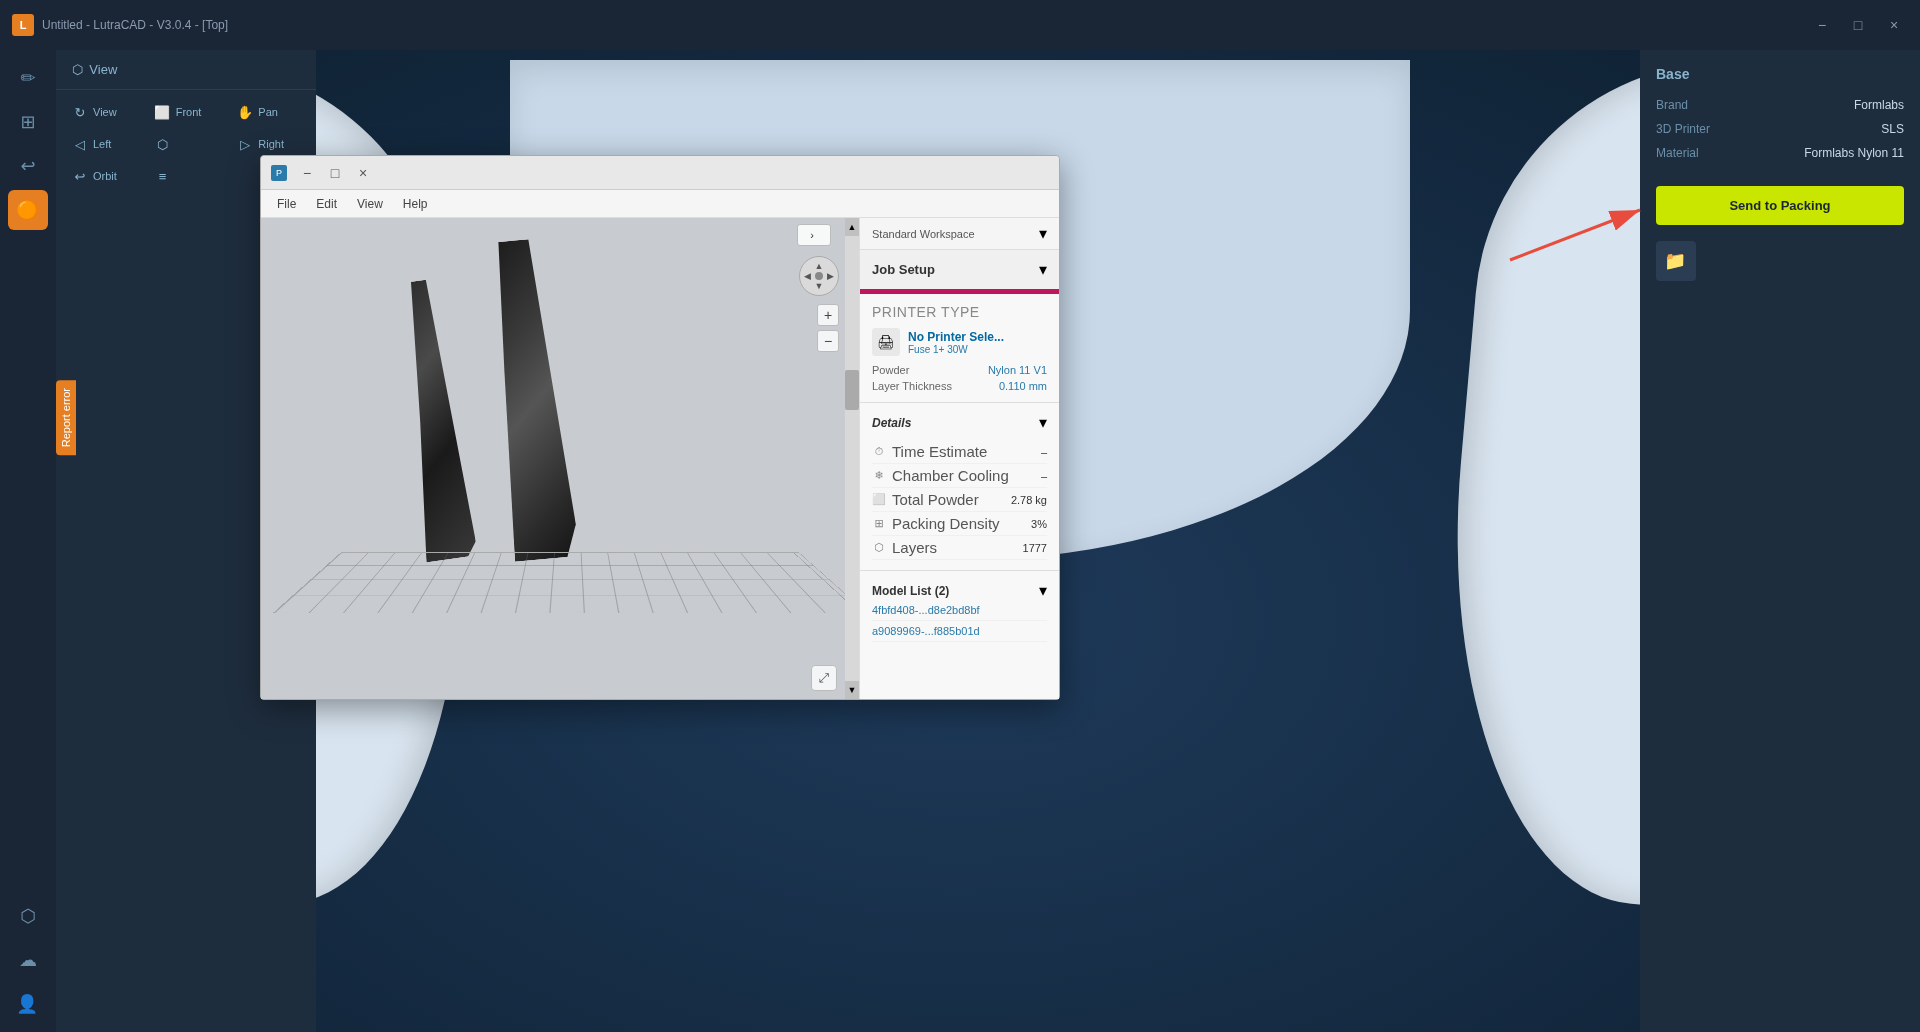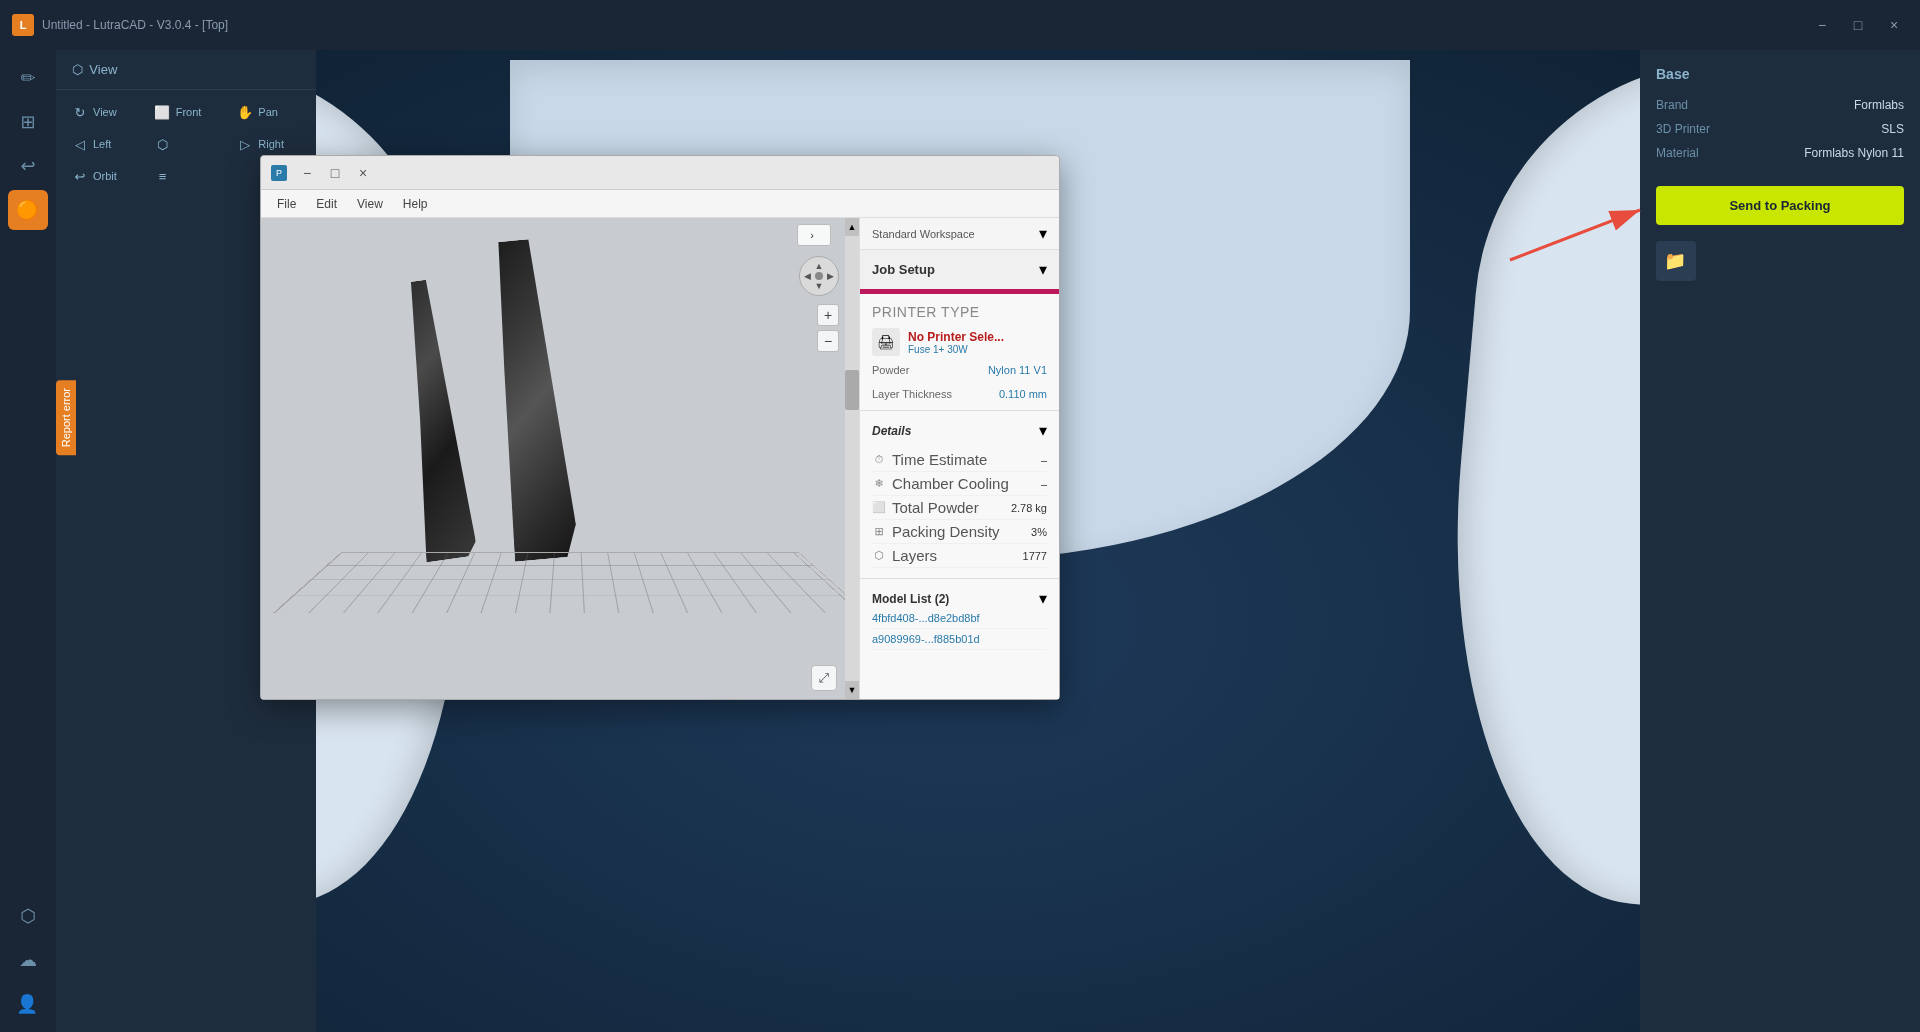--- a/index.html
+++ b/index.html
@@ -454,31 +454,31 @@
       background: #e8e8e8;
       border-radius: 3px;
       display: flex;
       align-items: center;
       justify-content: center;
       font-size: 14px;
     }
     .printer-name {
       font-size: 12px;
       font-weight: 600;
-      color: #b91c1c;
+      color: #0369a1;
     }
     .printer-sub {
       font-size: 10px;
       color: #2a7aaa;
     }
     .printer-specs {
       margin-top: 8px;
       display: flex;
       flex-direction: column;
-      gap: 12px;
+      gap: 4px;
     }
     .spec-row {
       display: flex;
       justify-content: space-between;
     }
     .spec-label {
       font-size: 11px;
       color: #666;
     }
     .spec-value {

